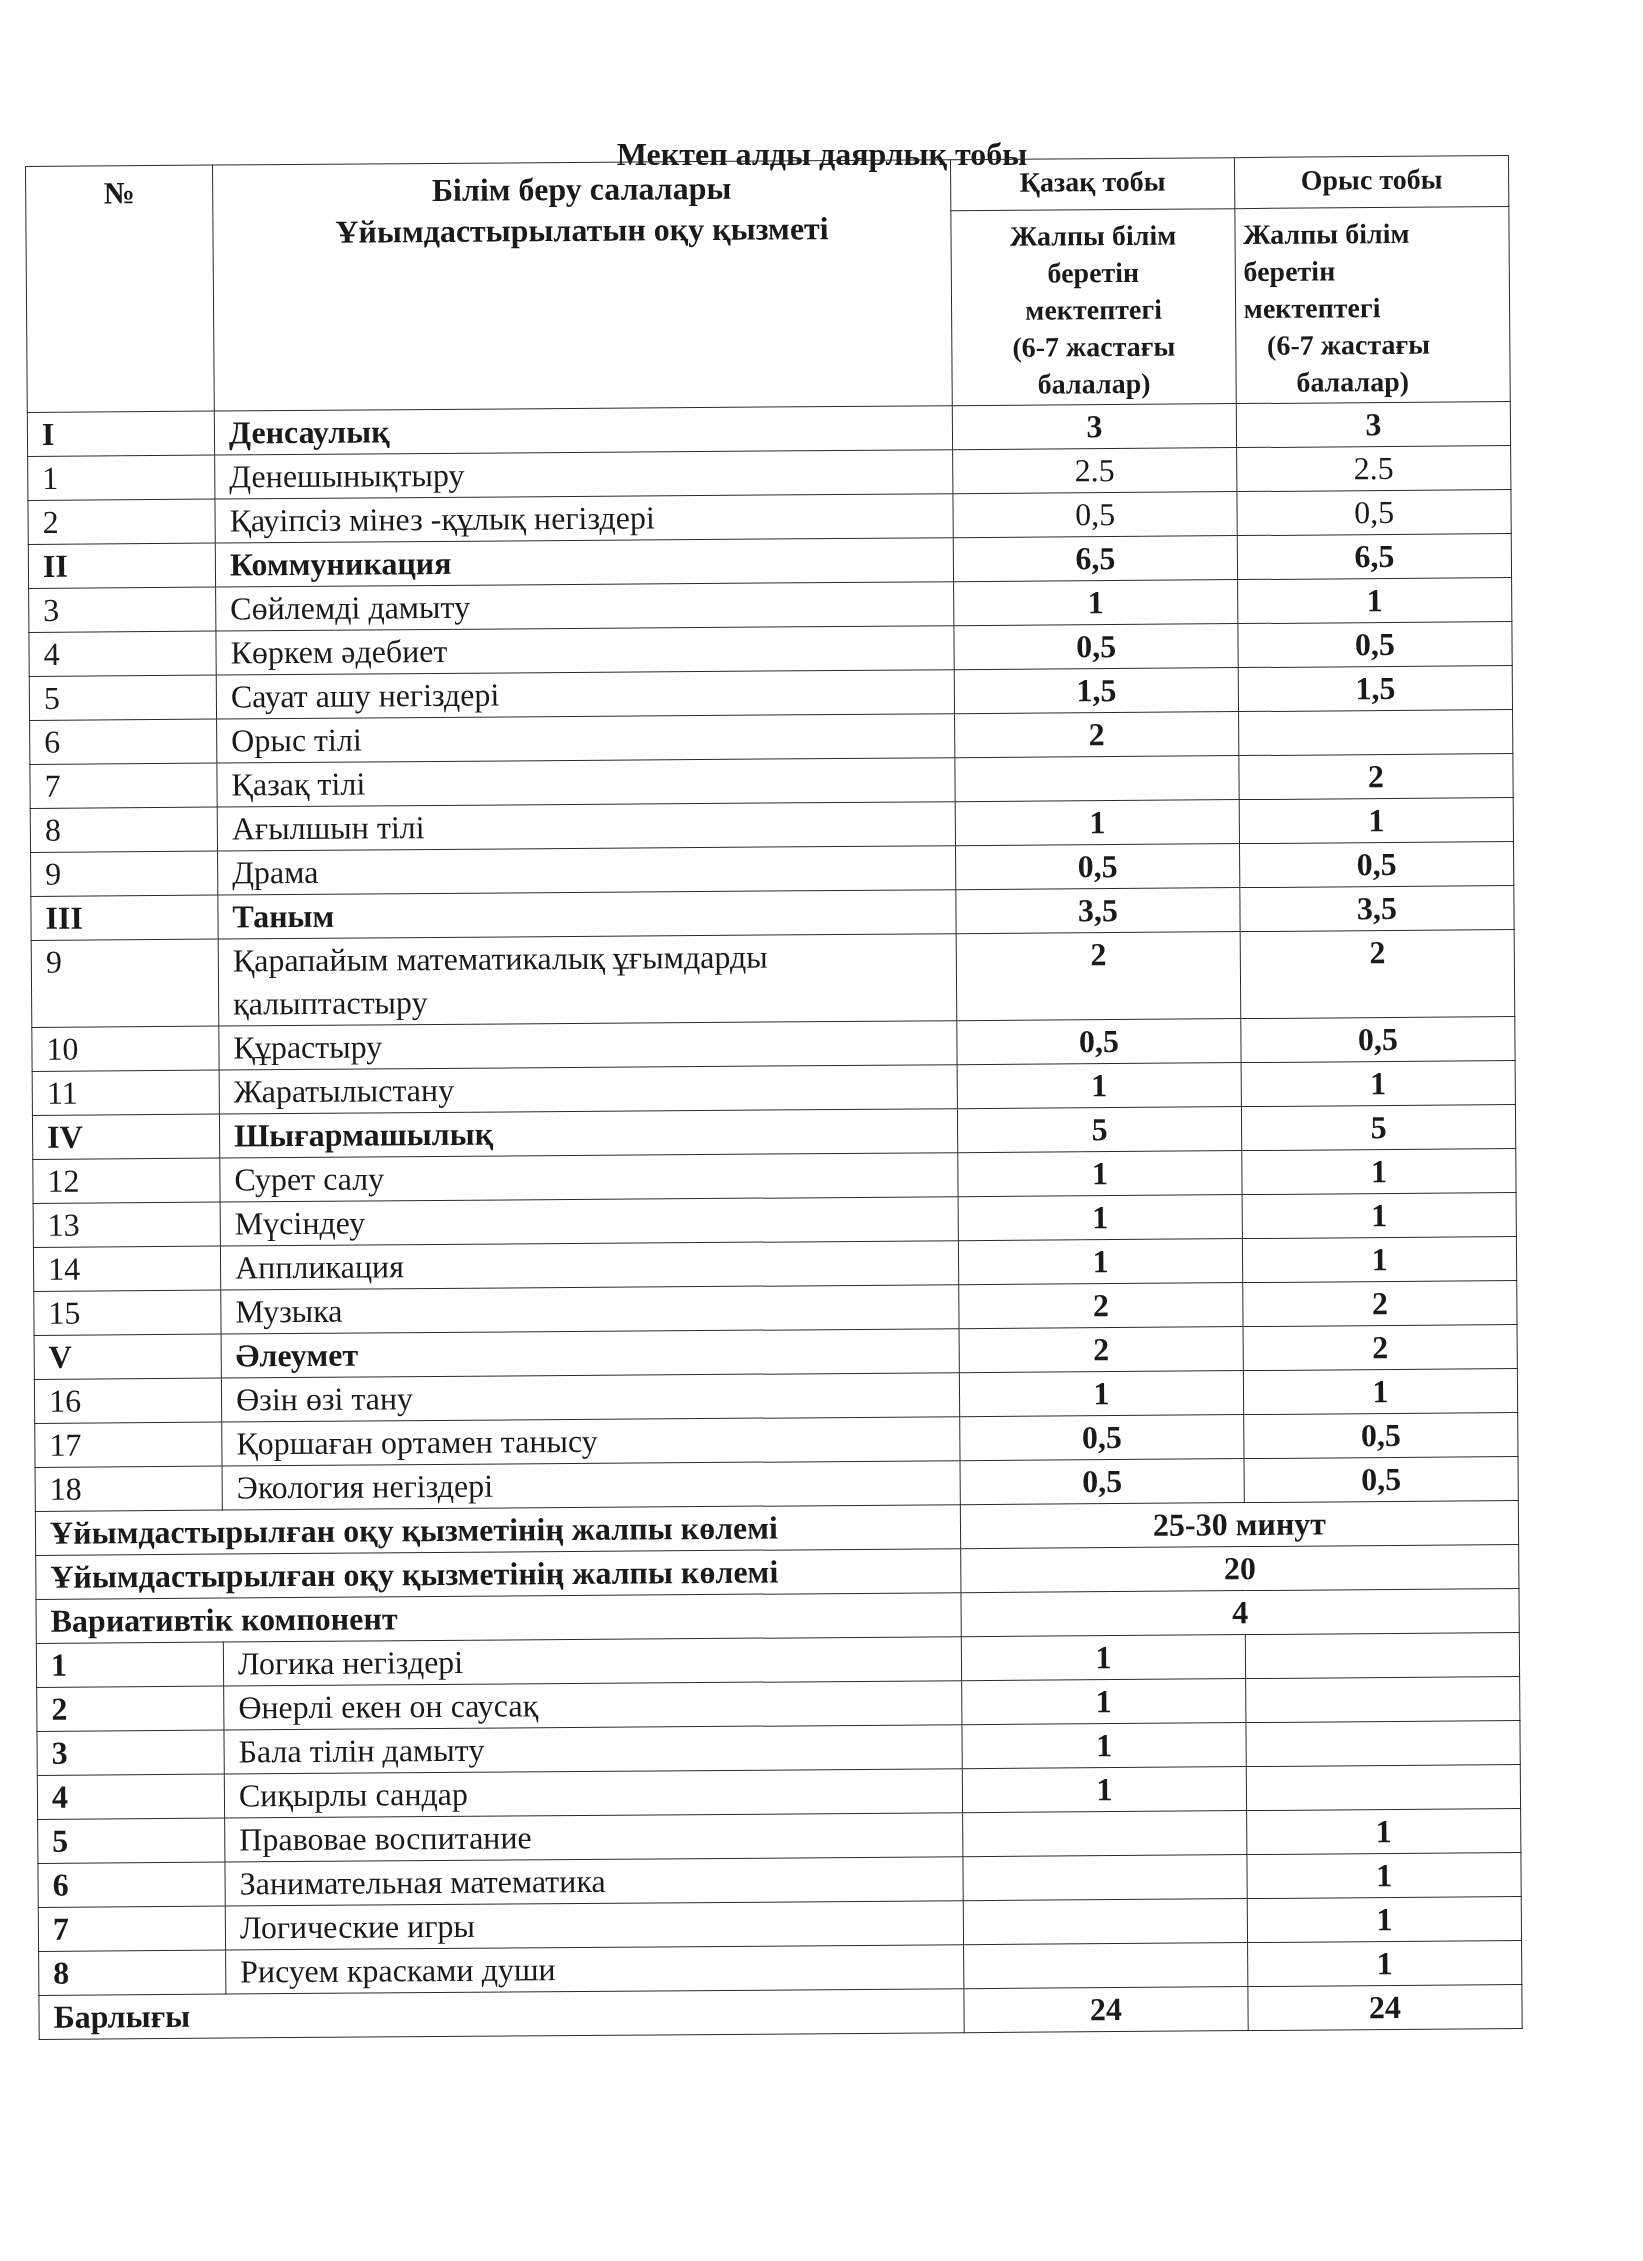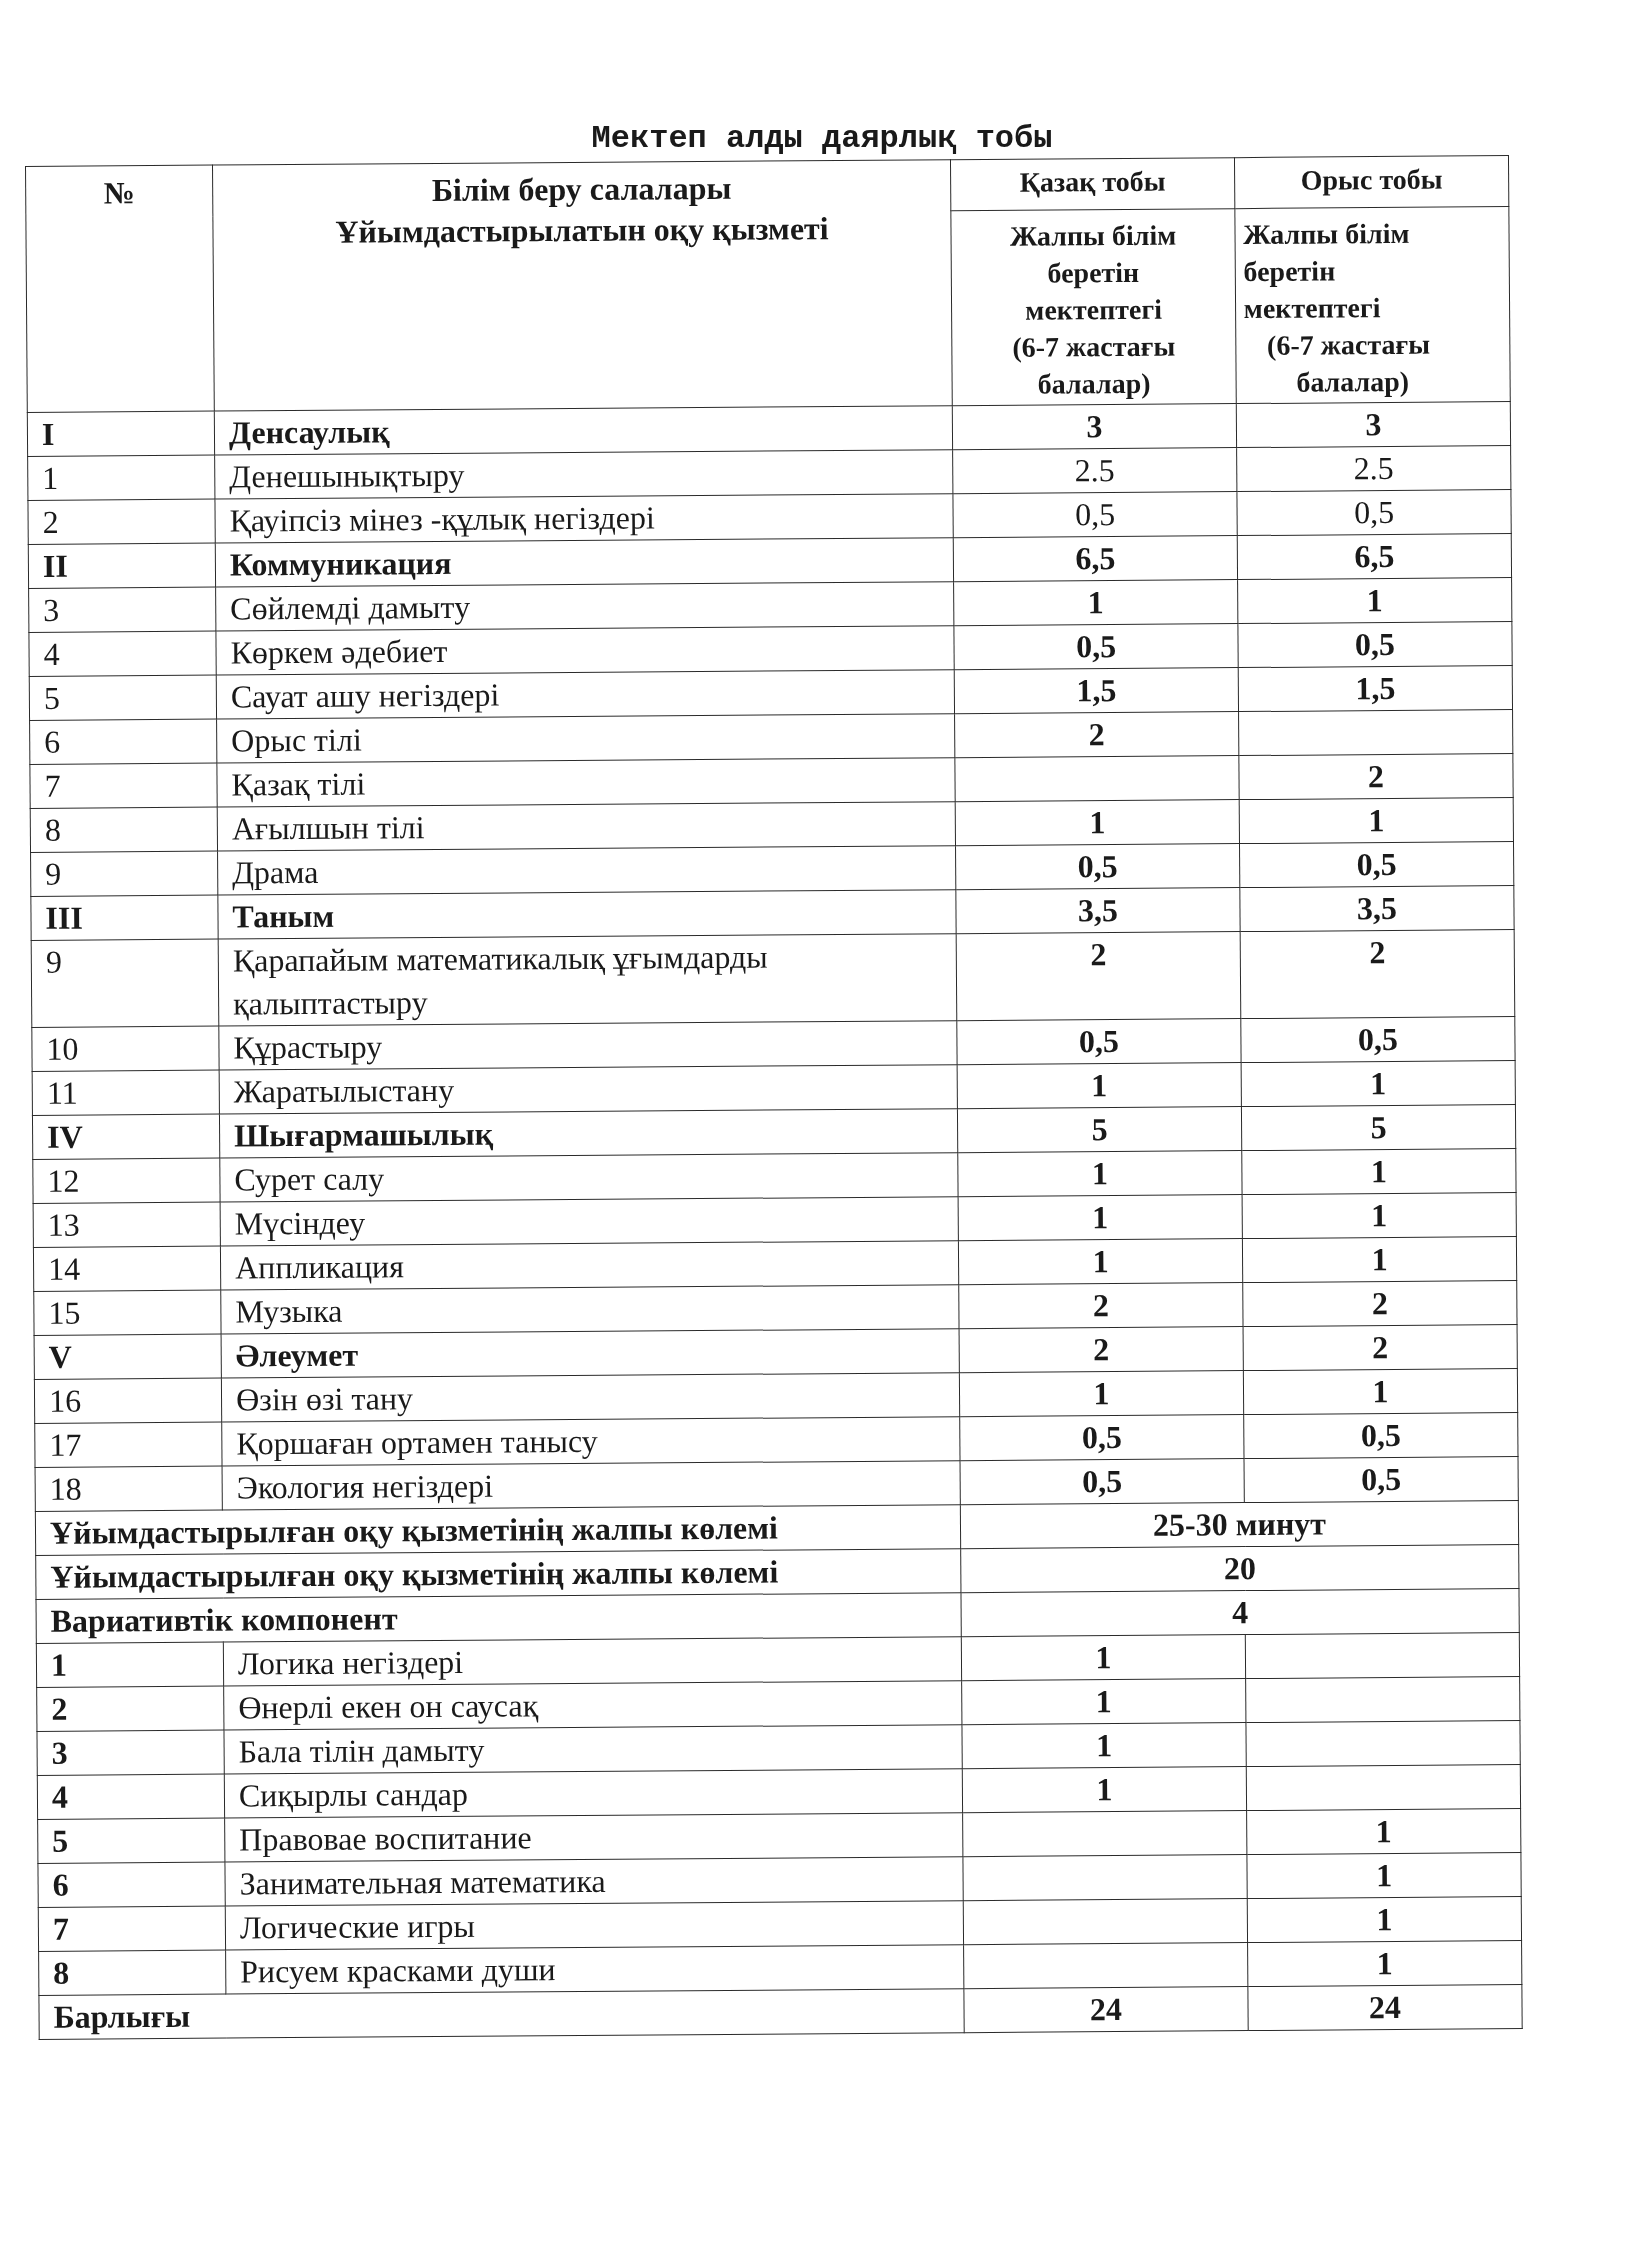--- a/index.html
+++ b/index.html
@@ -1,19 +1,19 @@
 <!DOCTYPE html>
 <html style="font-size:10.3px"><head>
 <meta charset="utf-8">
 <style>
   html, body { margin: 0; padding: 0; background: #ffffff; }
   body { width: 1644px; height: 2261px; position: relative; overflow: hidden;
          font-family: "Liberation Serif", "DejaVu Serif", serif; color: #1a1a1a; }
-  .page-title { position: absolute; left: 0; width: 1644px; top: 120px; text-align: center;
-                font-size: 32px; font-weight: bold; letter-spacing: 0; font-family: Liberation Mono, monospace; }
+  .page-title { position: absolute; left: 0; width: 1644px; top: 136px; text-align: center;
+                font-size: 32px; font-weight: bold; letter-spacing: 0; }
   .sheet { position: absolute; left: 24.5px; top: 166px; width: 1483px;
            transform: rotate(-0.42deg); transform-origin: 0 0; }
   table { border-collapse: collapse; width: 1483px; table-layout: fixed; }
   td, th { border: 1.9px solid #2b2b2b; padding: 0 14px; vertical-align: top;
            font-size: 32px; line-height: 43px; font-weight: normal; }
   col.c1 { width: 187px; } col.c2 { width: 738px; } col.c3 { width: 284px; } col.c4 { width: 274px; }
   th { text-align: center; font-weight: bold; }
   .hdr-num { vertical-align: top; padding-top: 5.2px; font-size: 31px; }
   .hdr-area { font-size: 32px; line-height: 41px; padding-top: 6.4px; }
   .hdr-group { font-size: 28px; line-height: 36px; padding: 5.2px 6.4px 9px; }

